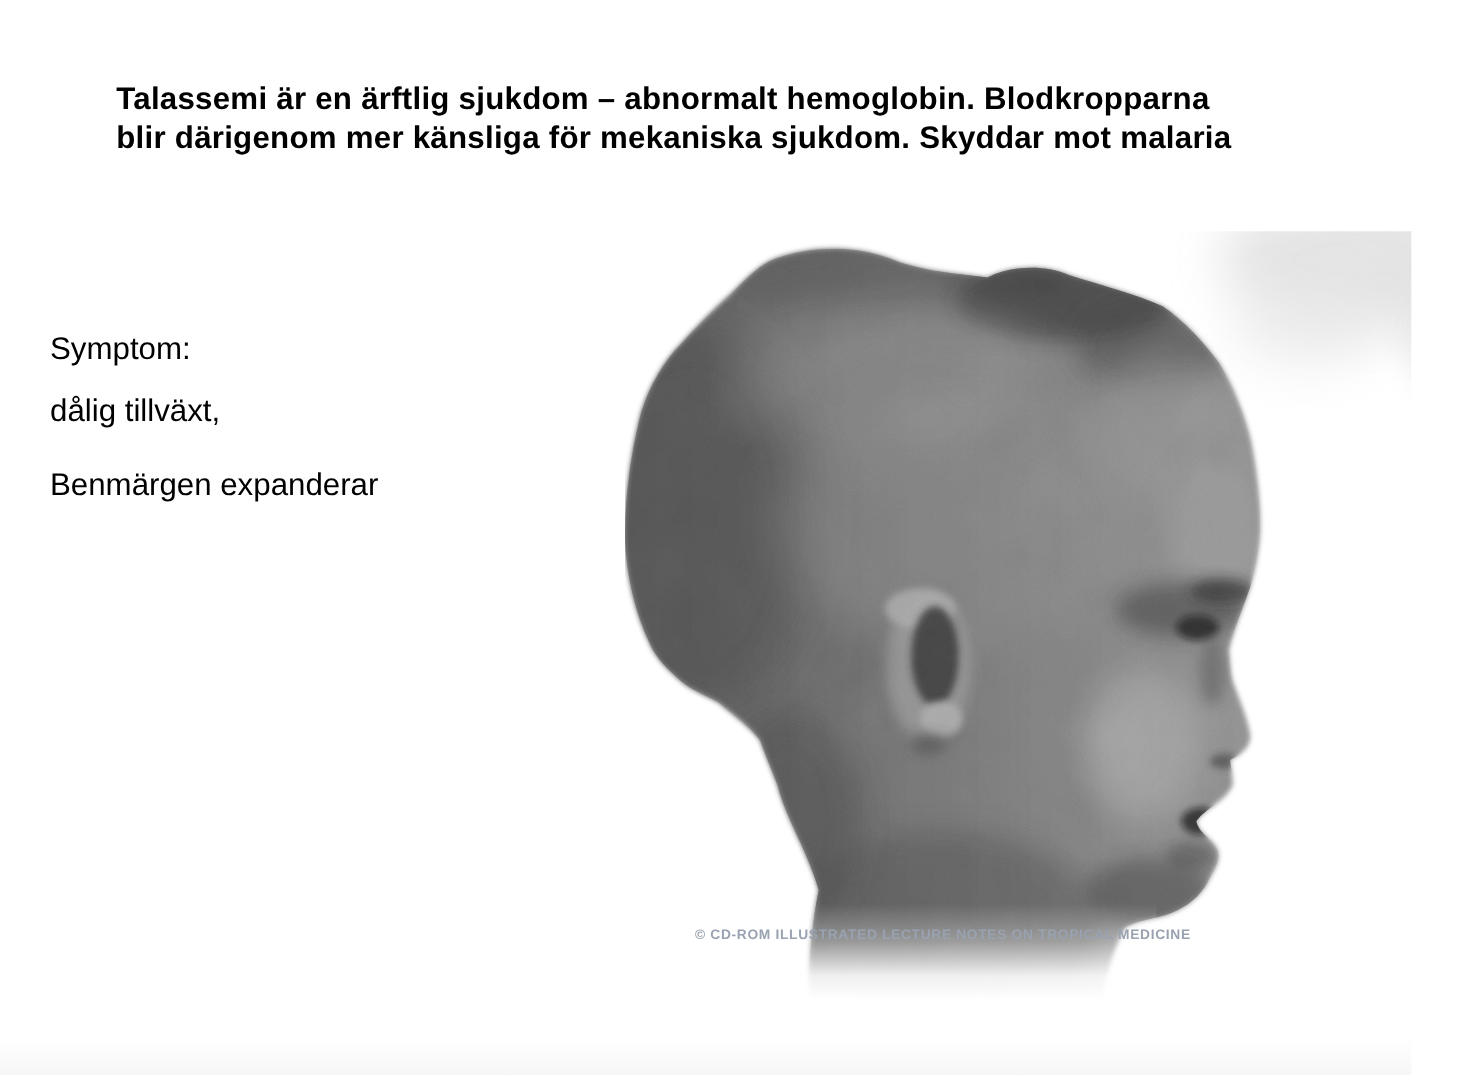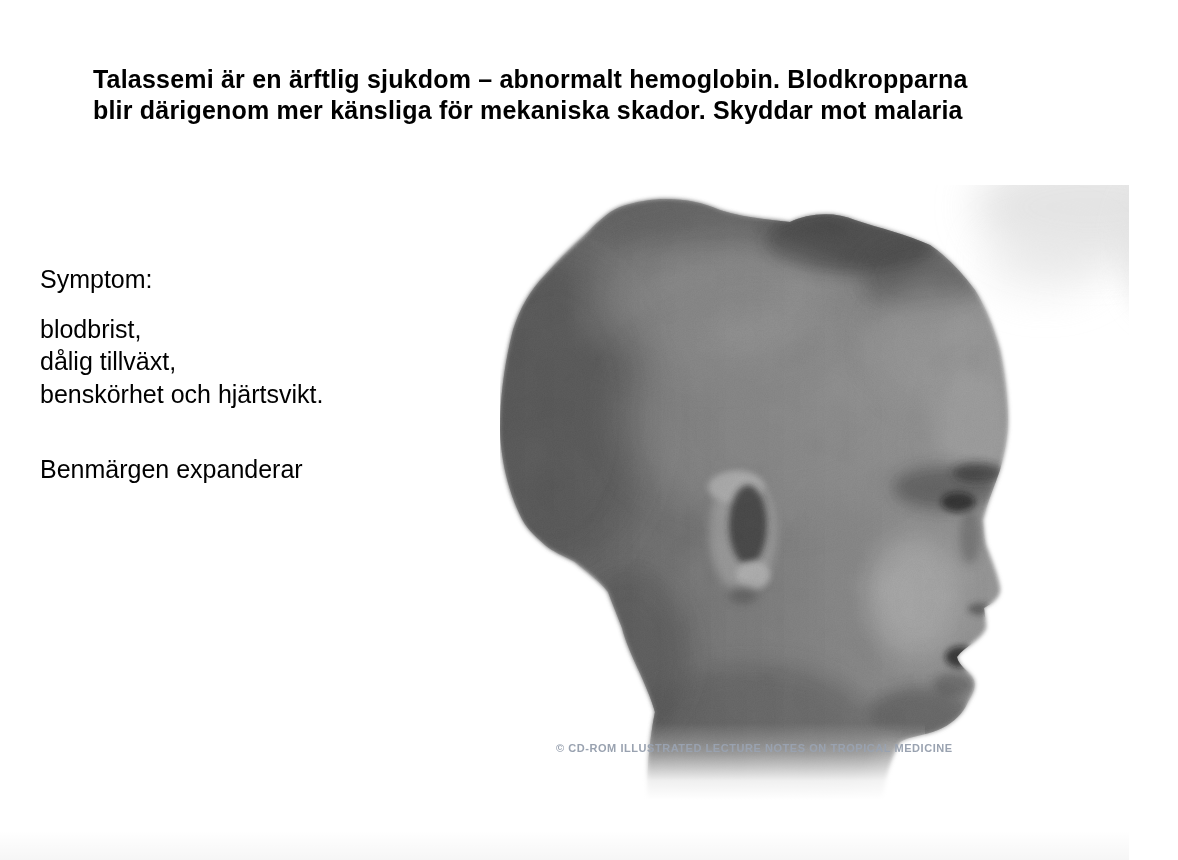--- a/index.html
+++ b/index.html
@@ -14,21 +14,21 @@
   .title{
     position:absolute;left:93px;top:64px;width:1000px;
     font-size:25px;font-weight:bold;line-height:31px;
     letter-spacing:0.2px;
   }
   .body-text{
     position:absolute;left:40px;top:263px;width:440px;
     font-size:25px;font-weight:normal;line-height:32.5px;
   }
   .body-text .heading{margin-bottom:17px;}
-  .body-text .footer-line{margin-top:43px;}
+  .body-text .footer-line{margin-top:27px;}
   .photo-wrap{position:absolute;left:500px;top:185px;width:678px;height:615px;}
   .photo-wrap svg{display:block;}
   .photo-caption{
     position:absolute;left:556px;top:742px;width:480px;
     font-size:11px;letter-spacing:0.55px;
     color:#99a2b0;
     white-space:nowrap;
     font-weight:bold;
   }
   .bottom-fade{
@@ -36,28 +36,26 @@
     background:linear-gradient(to bottom, rgba(0,0,0,0), rgba(0,0,0,0.035));
   }
 </style>
 </head>
 <body>
 
 <div class="slide">
 
   <div class="title">
     <div>Talassemi är en ärftlig sjukdom – abnormalt hemoglobin. Blodkropparna</div>
-    <div>blir därigenom mer känsliga för mekaniska skador. Skyddar mot malaria</div>
+    <div>blir därigenom mer känsliga för mekaniska sjukdom. Skyddar mot malaria</div>
   </div>
 
   <div class="body-text">
     <div class="heading">Symptom:</div>
-    <div>blodbrist,</div>
     <div>dålig tillväxt,</div>
-    <div>benskörhet och hjärtsvikt.</div>
     <div class="footer-line">Benmärgen expanderar</div>
   </div>
 
   <div class="photo-wrap">
     <svg width="678" height="615" viewBox="0 0 678 615" role="img" aria-label="Black-and-white profile photograph of a young child with an enlarged, bossed skull (thalassemia)">
       <defs>
         <linearGradient id="headBase" x1="0" y1="0" x2="1" y2="0">
           <stop offset="0" stop-color="#474747"></stop>
           <stop offset="0.55" stop-color="#6e6e6e"></stop>
           <stop offset="1" stop-color="#8a8a8a"></stop>

